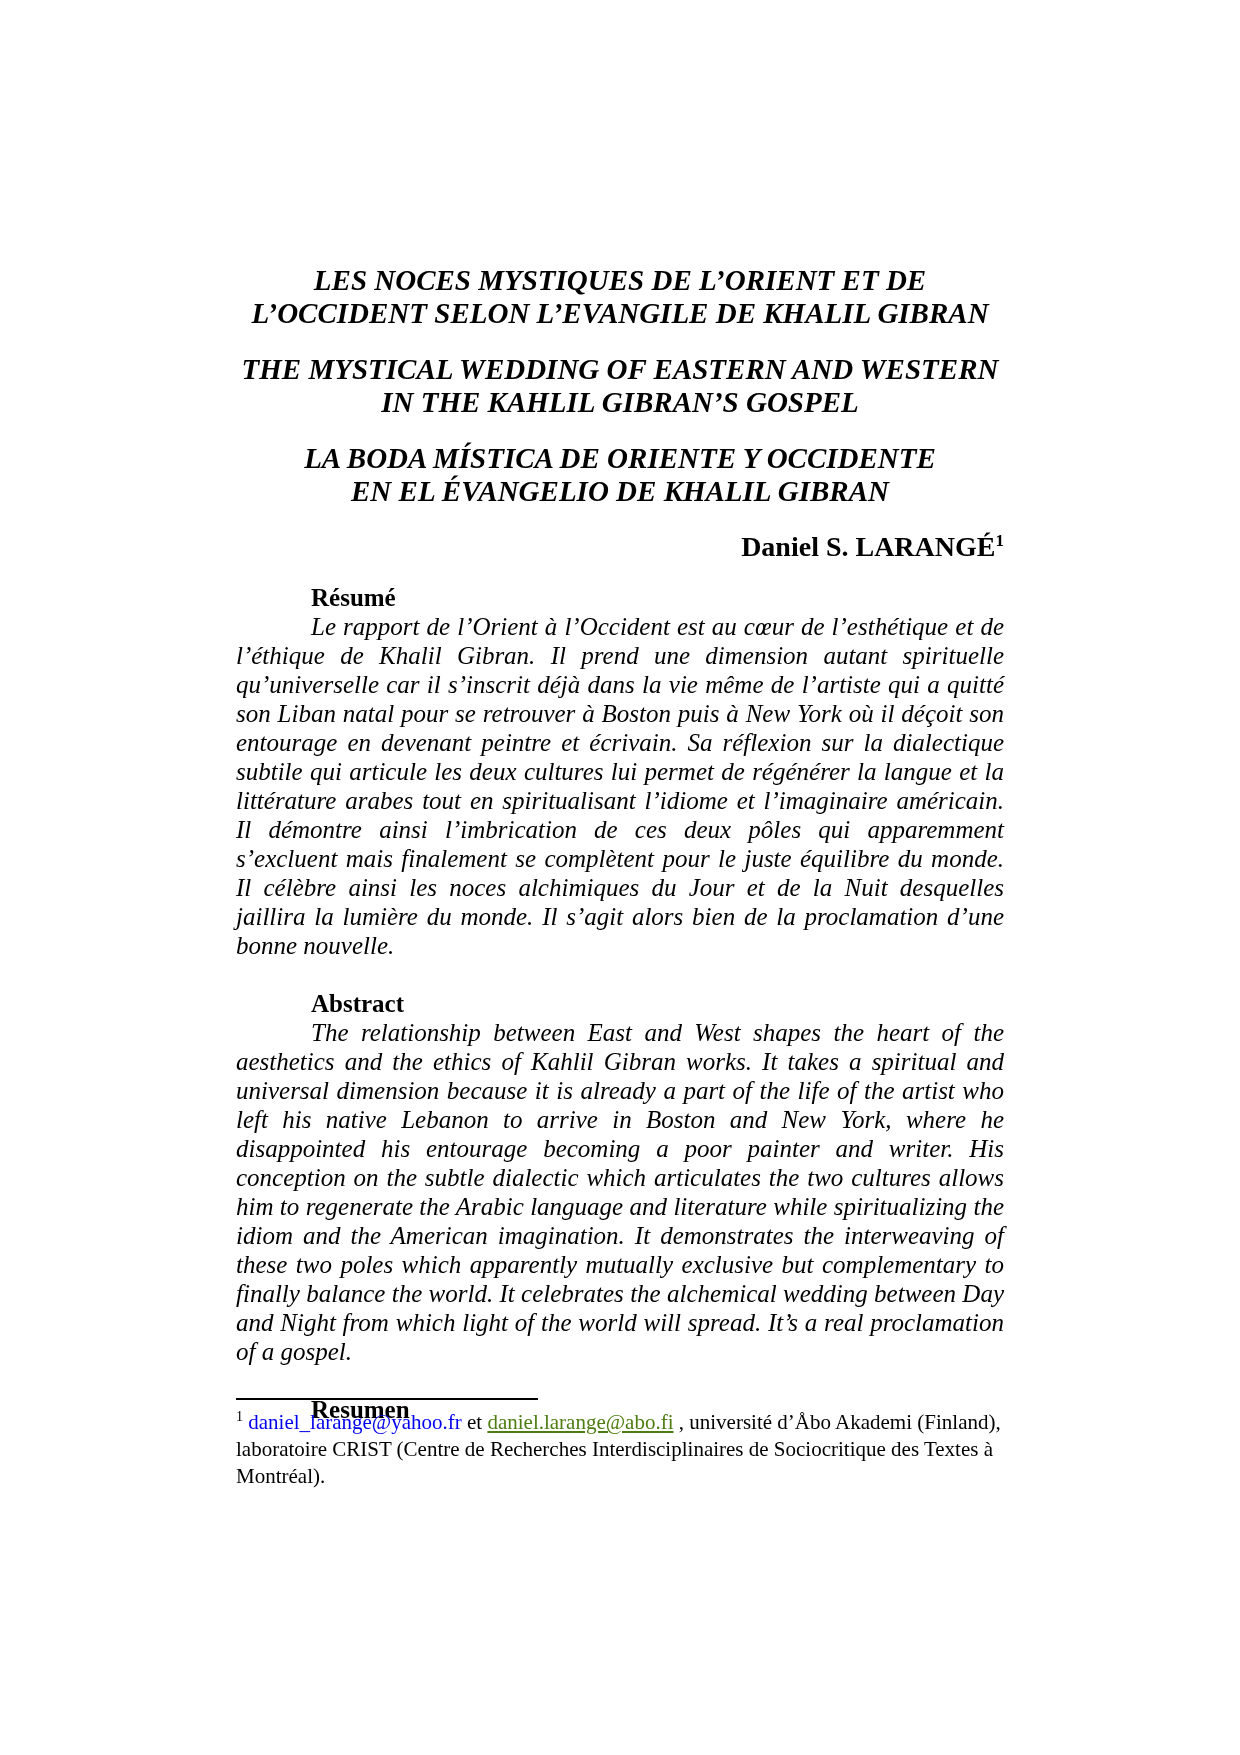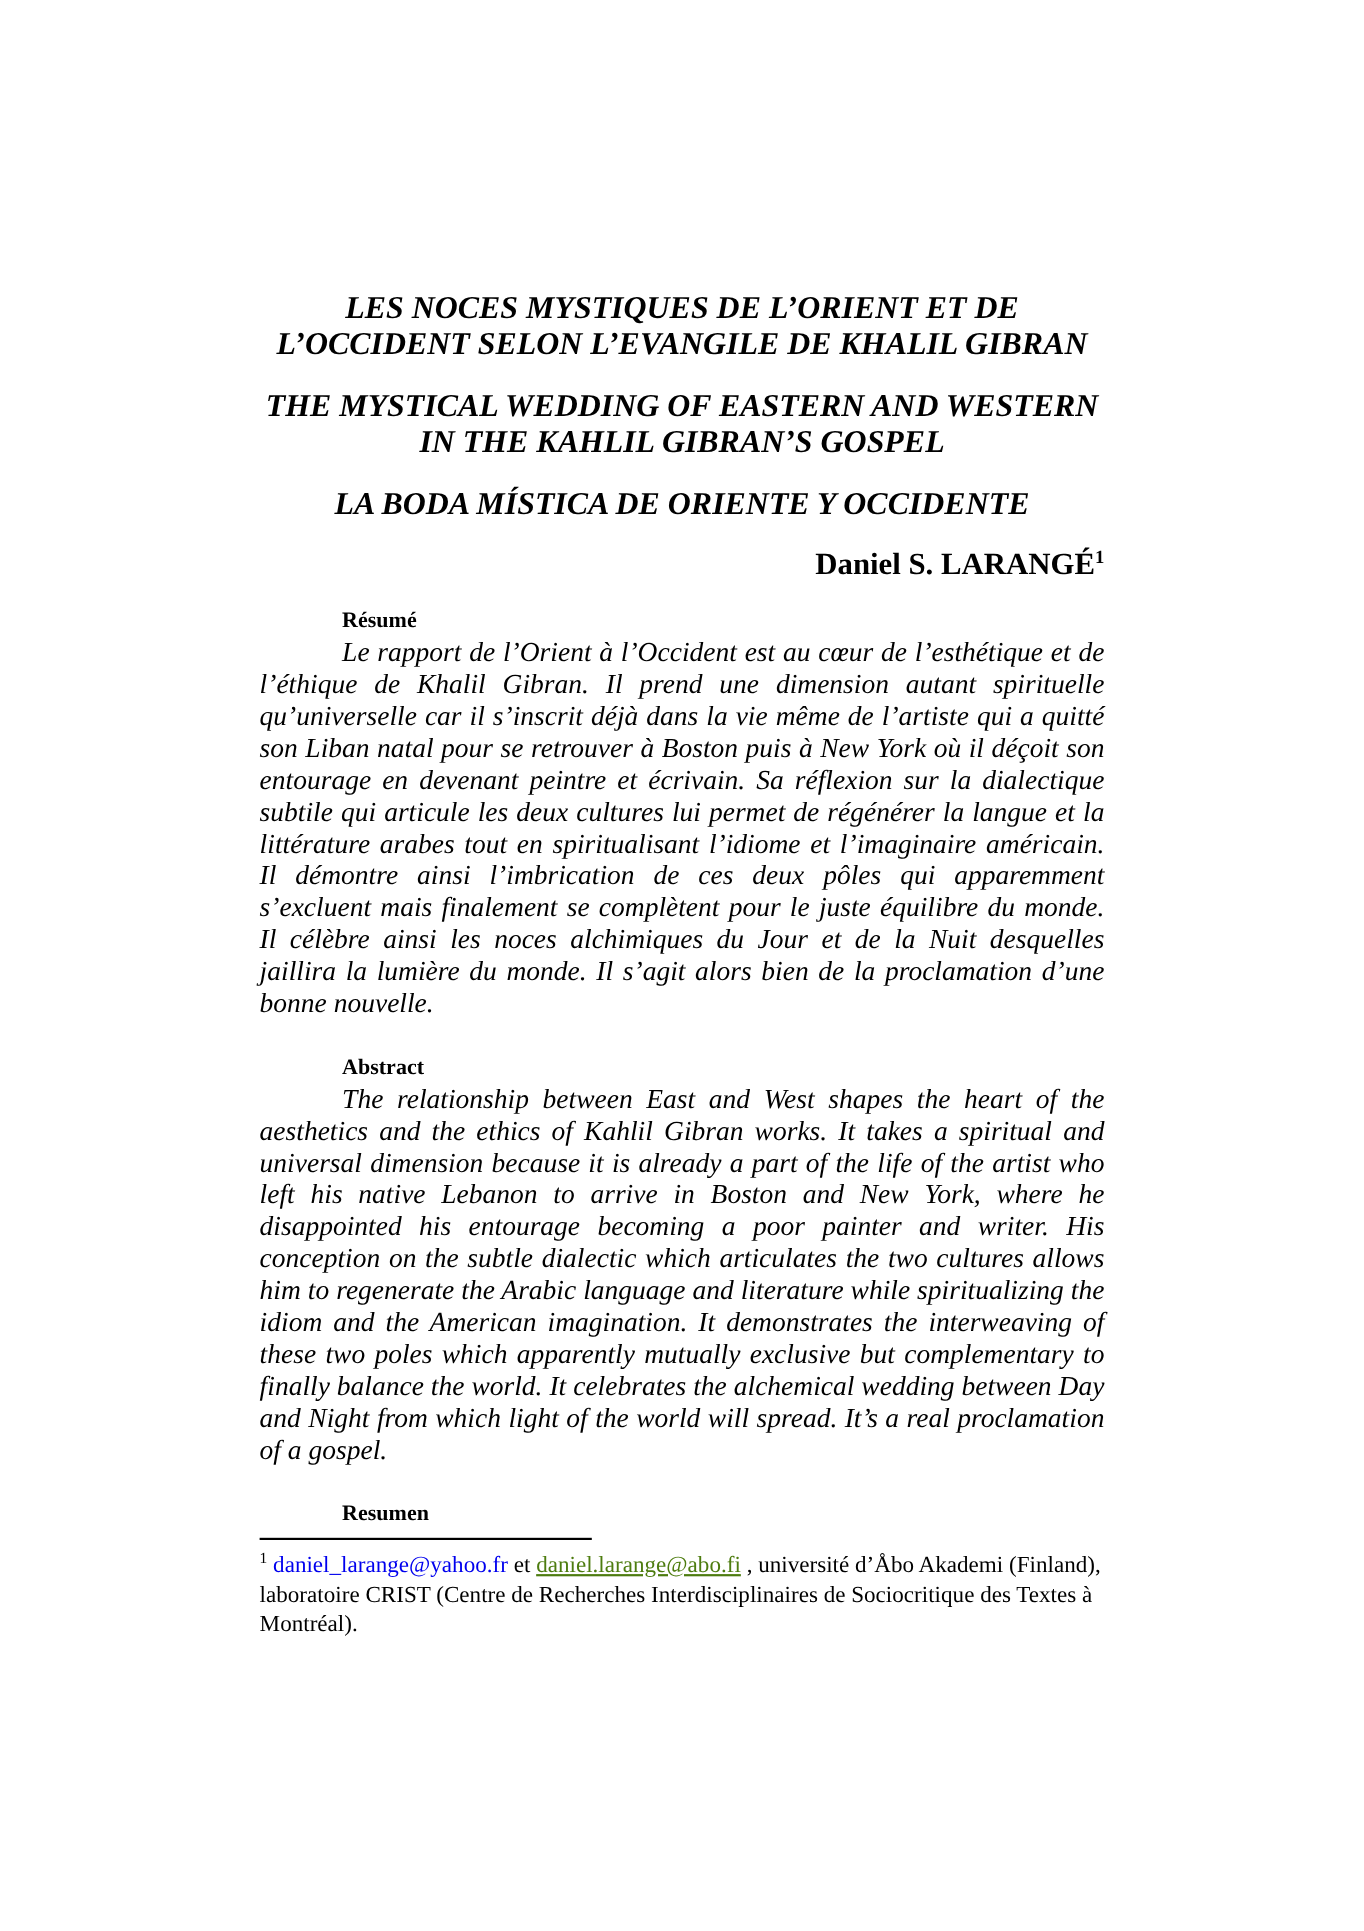--- a/index.html
+++ b/index.html
@@ -39,21 +39,21 @@
     margin-bottom: 20px;
   }
   .author-line sup {
     font-size: 17px;
     vertical-align: super;
     line-height: 0;
   }
   
   .heading {
     font-weight: bold;
-    font-size: 20px;
+    font-size: 25px;
     line-height: 29px;
     padding-left: 75px;
     margin-top: 29px;
   }
   .heading.first { margin-top: 0; }
   
   .body-par {
     font-style: italic;
     font-size: 25px;
     line-height: 29px;
@@ -106,20 +106,21 @@
       <div class="title-line">L’OCCIDENT SELON L’EVANGILE DE KHALIL GIBRAN</div>
     </div>
 
     <div class="title-block">
       <div class="title-line">THE MYSTICAL WEDDING OF EASTERN AND WESTERN</div>
       <div class="title-line">IN THE KAHLIL GIBRAN’S GOSPEL</div>
     </div>
 
     <div class="title-block">
       <div class="title-line">LA BODA MÍSTICA DE ORIENTE Y OCCIDENTE</div>
+      <div class="title-line">EN EL ÉVANGELIO DE KHALIL GIBRAN</div>
     </div>
 
     <div class="author-line"><span>Daniel S. LARANGÉ</span><sup>1</sup></div>
 
     <div class="section">
       <div class="heading first">Résumé</div>
       <p class="body-par">Le rapport de l’Orient à l’Occident est au cœur de l’esthétique et de l’éthique de Khalil Gibran. Il prend une dimension autant spirituelle qu’universelle car il s’inscrit déjà dans la vie même de l’artiste qui a quitté son Liban natal pour se retrouver à Boston puis à New York où il déçoit son entourage en devenant peintre et écrivain. Sa réflexion sur la dialectique subtile qui articule les deux cultures lui permet de régénérer la langue et la littérature arabes tout en spiritualisant l’idiome et l’imaginaire américain. Il démontre ainsi l’imbrication de ces deux pôles qui apparemment s’excluent mais finalement se complètent pour le juste équilibre du monde. Il célèbre ainsi les noces alchimiques du Jour et de la Nuit desquelles jaillira la lumière du monde. Il s’agit alors bien de la proclamation d’une bonne nouvelle.</p>
     </div>
 
     <div class="section">

